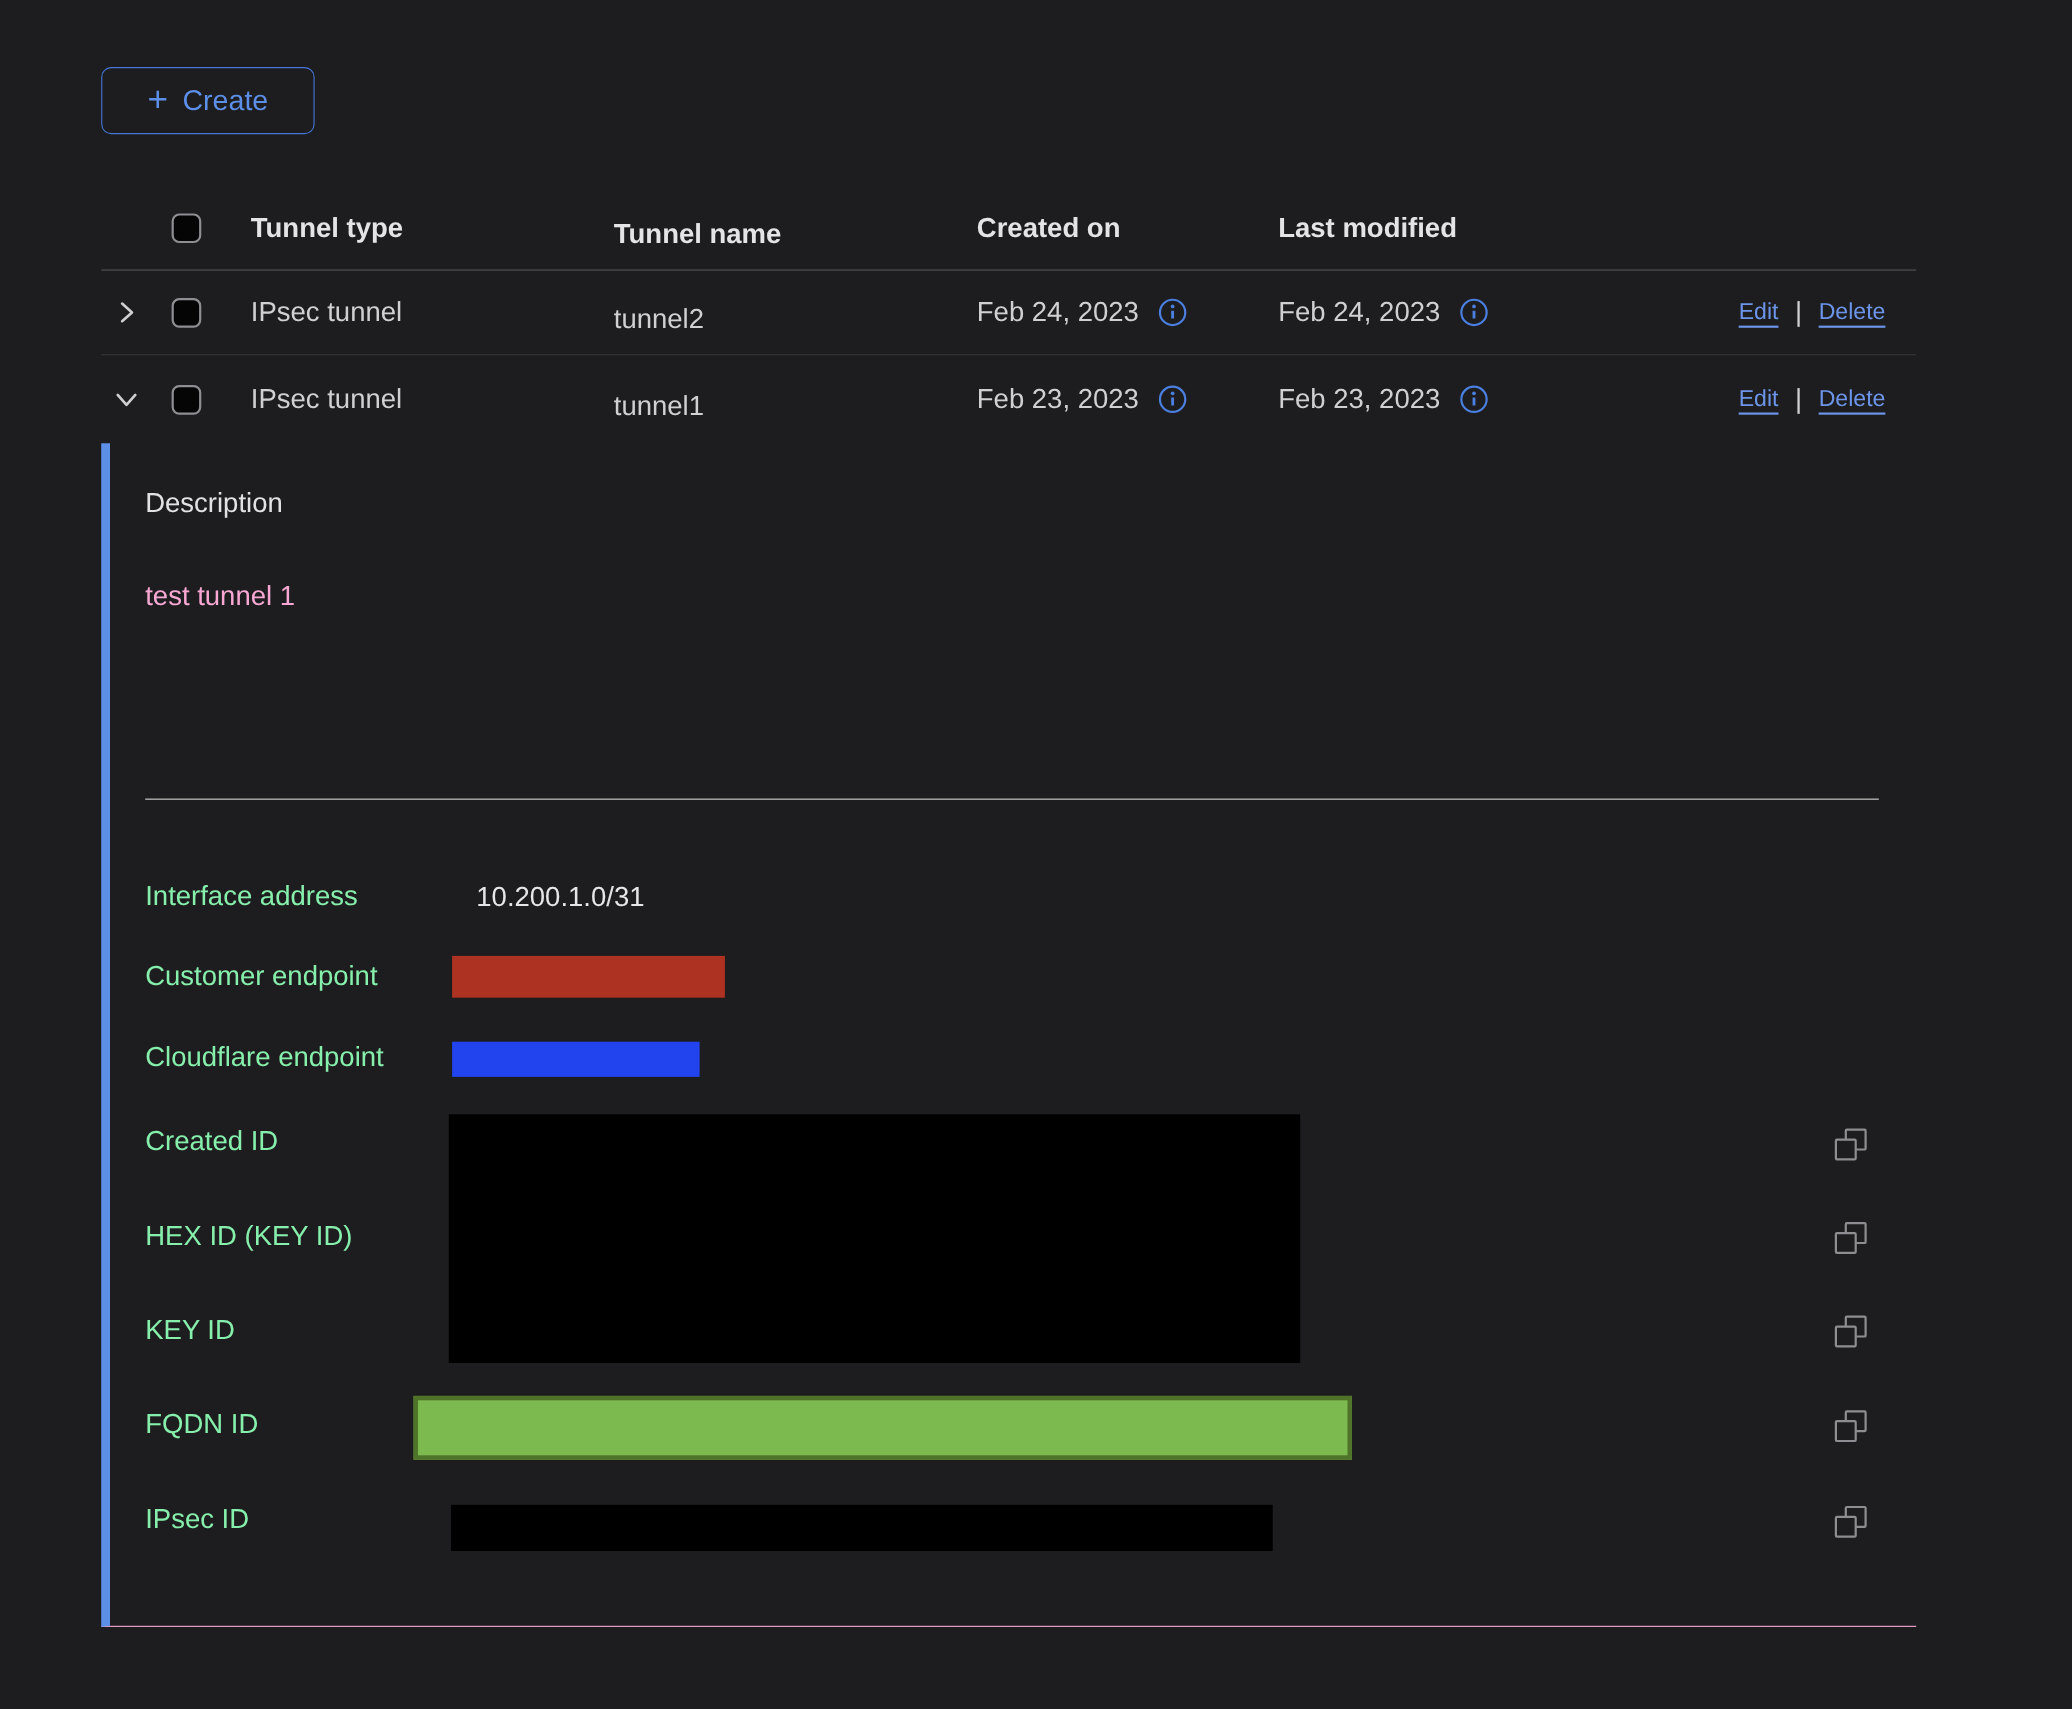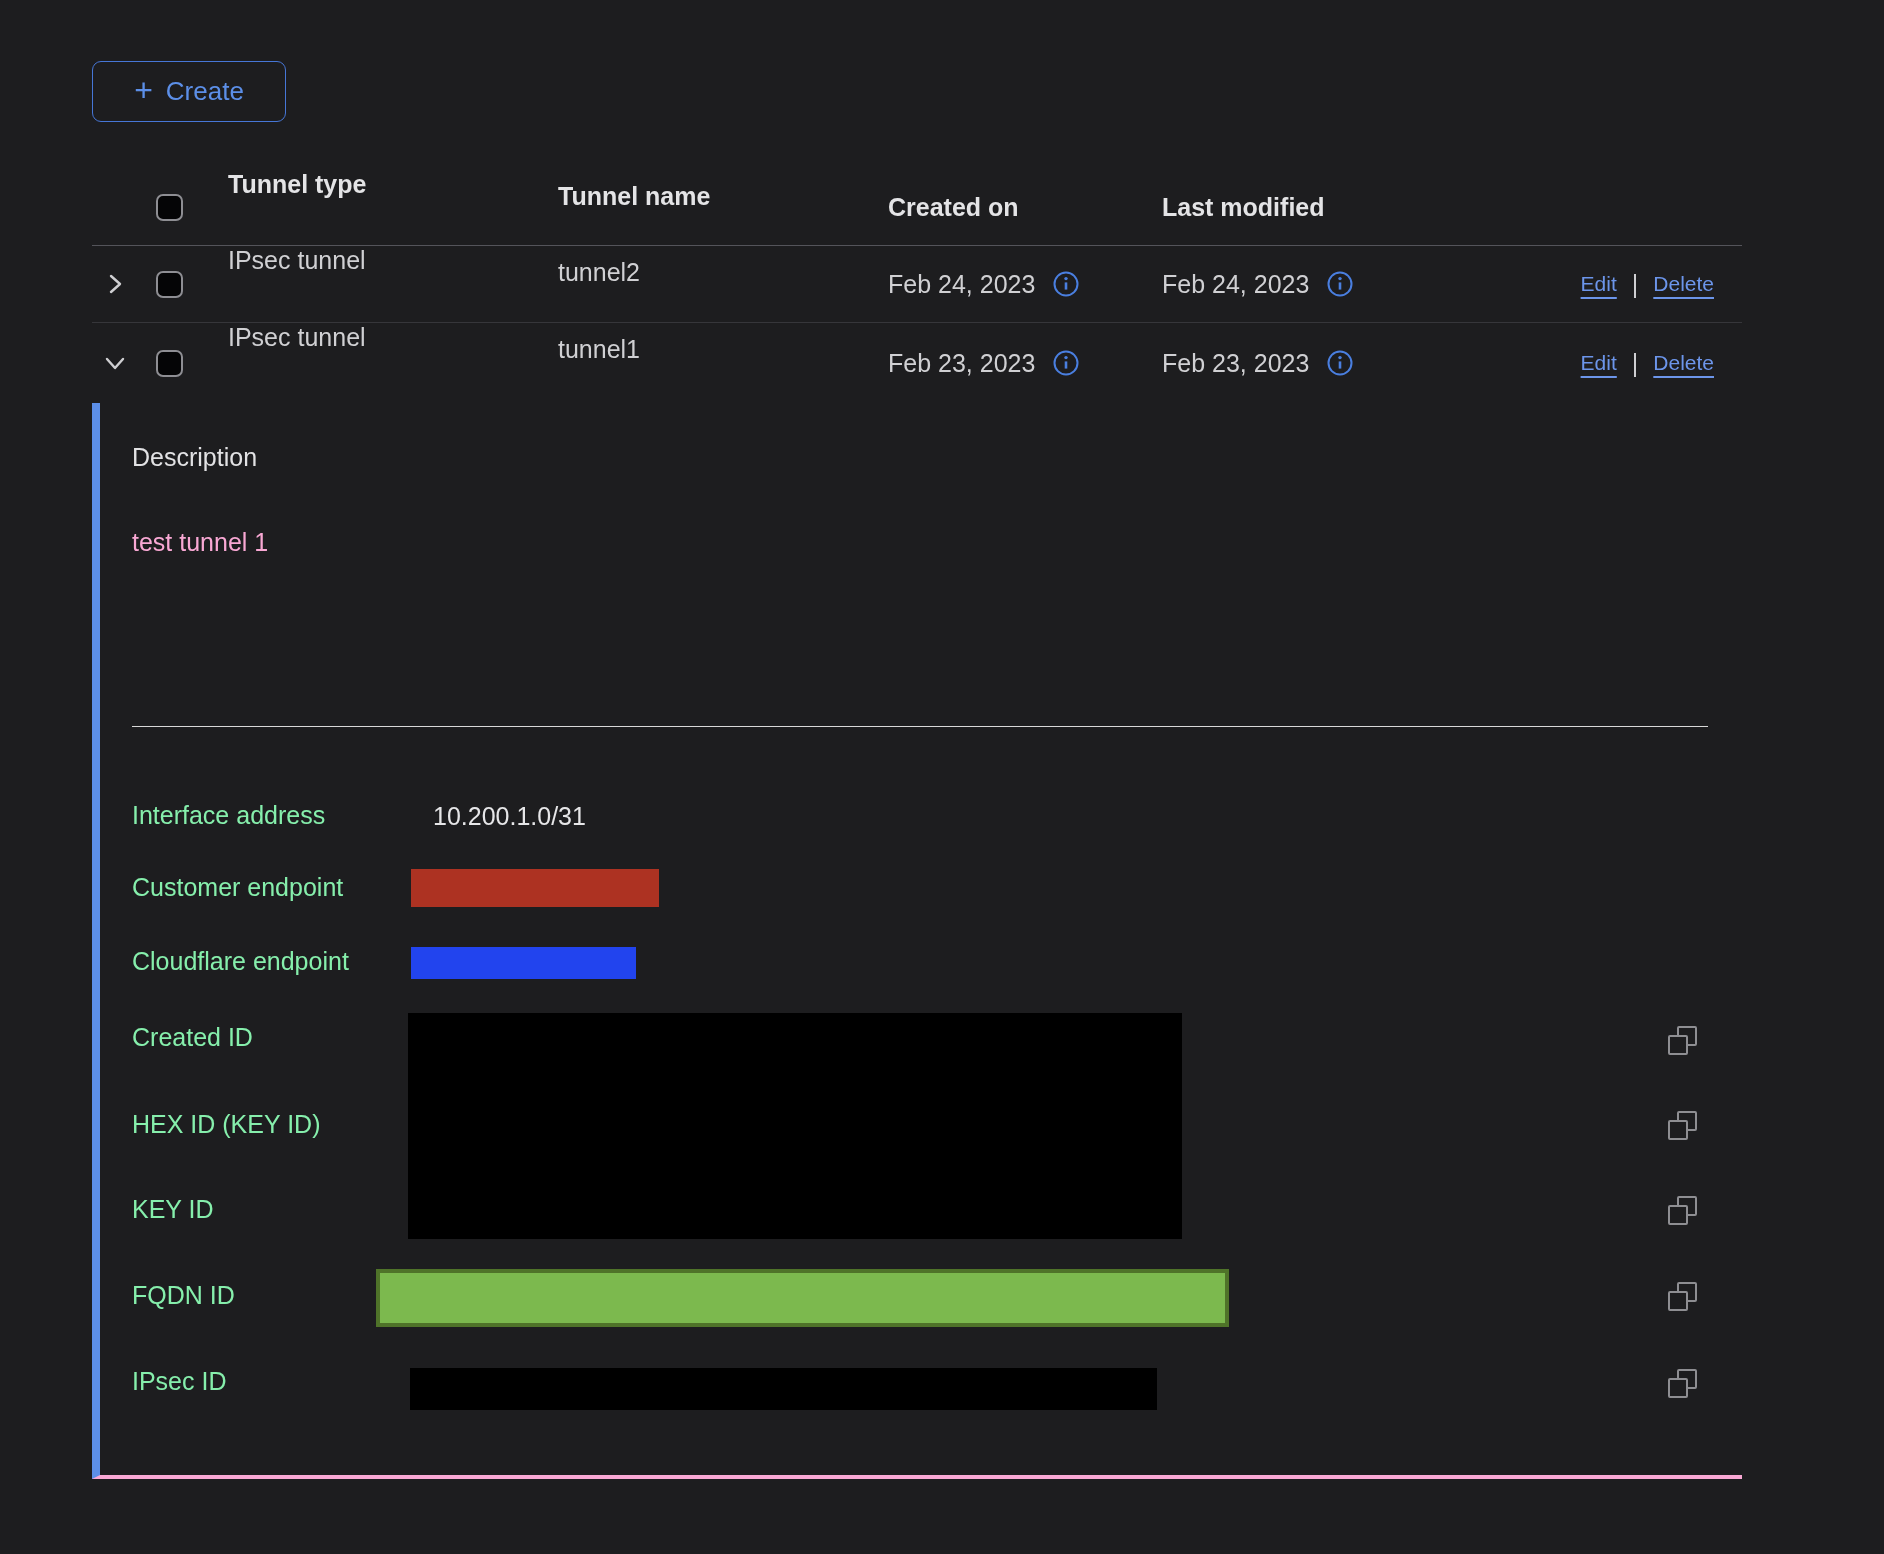--- a/index.html
+++ b/index.html
@@ -14,21 +14,21 @@
   .create-btn{
     position:absolute; left:92px; top:61px; width:194px; height:61px;
     background:transparent; border:1.5px solid #4676d6; border-radius:9px;
     color:var(--accent-blue,#5c8fe8); font-size:26px; font-family:inherit;
     display:flex; align-items:center; justify-content:center; gap:13px; cursor:pointer;
   }
   .create-btn .plus{ font-size:32px; font-weight:300; line-height:1; margin-top:-3px; }
 
   
   .table{ position:absolute; left:92px; top:170px; width:1650px; }
-  .trow{ display:flex; height:77px; }
+  .trow{ display:flex; align-items:center; height:77px; }
   .trow.header{ height:76px; border-bottom:1px solid #54545a; font-weight:bold; color:#e4e4e6; }
   .trow.r1{ border-bottom:1px solid #36363a; }
   .trow.r2{ height:80px; }
   .c-exp{ width:64px; display:flex; align-items:center; padding-left:10px; }
   .c-chk{ width:72px; display:flex; align-items:center; }
   .c-type{ width:330px; }
   .c-name{ width:330px;margin-top:12px; }
   .c-created{ width:274px; display:flex; align-items:center; gap:17px; }
   .c-mod{ width:312px; display:flex; align-items:center; gap:17px; }
   .c-actions{ flex:1; display:flex; align-items:center; justify-content:flex-end; padding-right:28px; gap:15px; }
@@ -39,21 +39,21 @@
   }
   .expander{ background:none; border:none; cursor:pointer; padding:0; display:flex; }
   .link{ color:#6c95ea; text-decoration:underline; text-underline-offset:6px; cursor:pointer; font-size:21px; }
   .pipe{ color:#cfcfd2; font-size:25px; }
   .info-icon{ display:inline-flex; cursor:pointer; }
 
   
   .panel{
     position:absolute; left:92px; top:403px; width:1650px; height:1076px;
     border-left:8px solid var(--accent-blue,#5c8fe8);
-    border-bottom:4px solid #f9a8d4;
+    border-bottom:1px solid #f9a8d4;
     padding-left:16px;
   }
   .desc-label{ position:absolute; left:32px; top:40px; font-size:25px; color:#e2e2e4; }
   .desc-value{ position:absolute; left:32px; top:125px; font-size:25px; color:#f9a8d4; }
   .health-btn{
     position:absolute; left:32px; top:195px; width:316px; height:61px;
     background:transparent; border:1.5px solid #4676d6; border-radius:9px;
     color:var(--accent-blue,#5c8fe8); font-size:25px; font-family:inherit; cursor:pointer;
   }
   .panel-divider{ position:absolute; left:32px; top:323px; width:1576px; height:0; border-top:1px solid #d8d8d8; }

